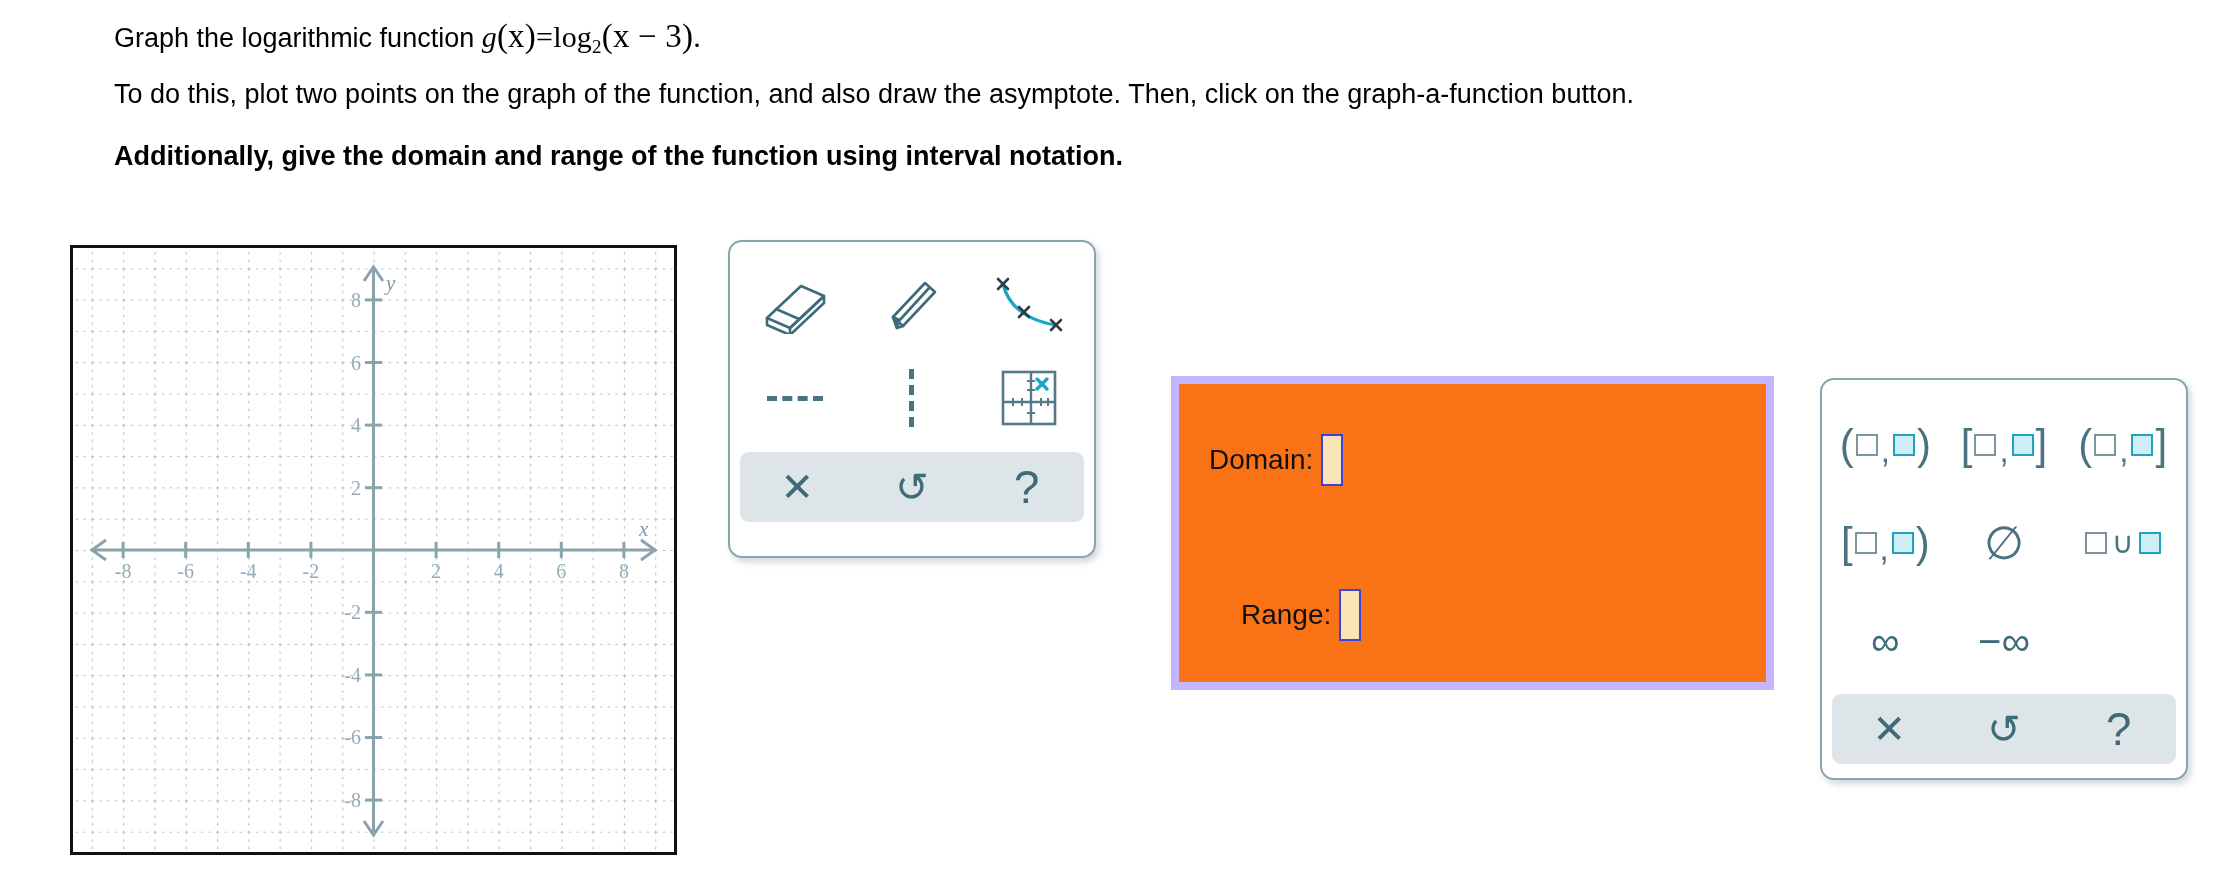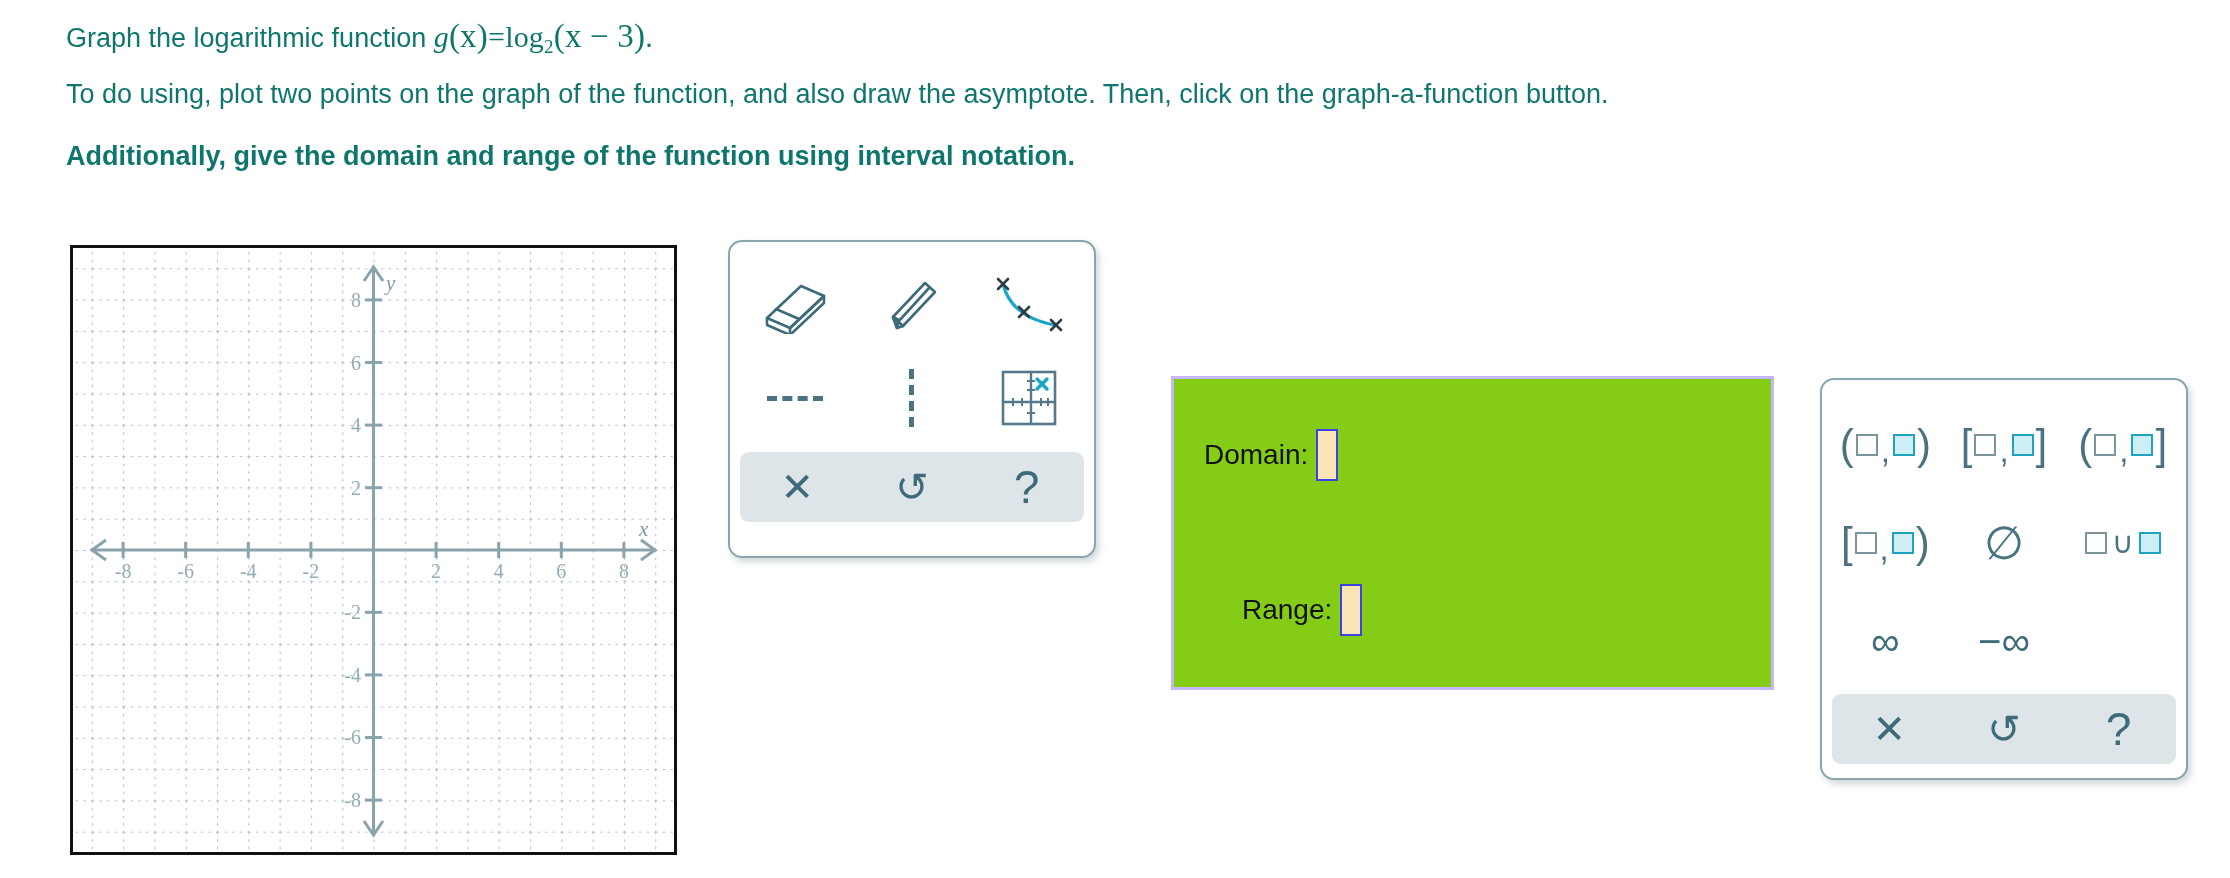--- a/index.html
+++ b/index.html
@@ -13,22 +13,23 @@
     font-family: "Liberation Sans", sans-serif;
     color: #000000;
     position: relative;
   }
 
   
   .prompt { position: absolute; left: 66px; width: 2100px; }
   .prompt-line {
     font-size: 27px;
     line-height: 1.25;
-    color: #0f766e;
+    color: #000000;
     white-space: nowrap;
+    margin-left: 48px;
   }
   #line1 { top: 16px; }
   #line2 { top: 78px; }
   #line3 { top: 140px; font-weight: bold; }
 
   .mathexpr {
     font-family: "Liberation Serif", serif;
     font-size: 30px;
     font-style: italic;
     letter-spacing: .2px;
@@ -98,30 +99,30 @@
   }
   #draw-toolbar .tool-rows { padding: 18px 6px 0 6px; }
   #draw-toolbar .tool-row { height: 92px; }
   #draw-toolbar .tool-btn { width: 110px; height: 84px; }
 
   
   #answer-box {
     position: absolute;
     left: 1171px; top: 376px;
     width: 603px; height: 314px;
-    border: 3px solid #c4b5fd;
-    background: #84cc16;
+    border: 8px solid #c4b5fd;
+    background: #f97316;
   }
   .ansrow {
     position: absolute;
     display: flex; align-items: center;
     font-size: 28px; color: #111;
   }
   #row-domain { left: 30px; top: 50px; }
-  #row-range  { left: 68px; top: 205px; }
+  #row-range  { left: 62px; top: 205px; }
   .ans-label { margin-right: 8px; white-space: nowrap; }
   .ans-input {
     width: 22px; height: 52px;
     background: #fae3b4;
     border: 2px solid #3b44e0;
     cursor: text;
   }
 
   
   #interval-palette {
@@ -174,21 +175,21 @@
     border-left: 5px dashed #4a7280;
   }
 </style>
 </head>
 <body>
 
 <div class="prompt prompt-line" id="line1">
   <span>Graph the logarithmic function </span><span class="mathexpr"><span>g</span><span class="paren">(x)</span><span class="upr">=</span><span class="upr">log</span><sub>2</sub><span class="paren">(x − 3)</span><span class="upr">.</span></span>
 </div>
 
-<div class="prompt prompt-line" id="line2">To do using, plot two points on the graph of the function, and also draw the asymptote. Then, click on the graph-a-function button.</div>
+<div class="prompt prompt-line" id="line2">To do this, plot two points on the graph of the function, and also draw the asymptote. Then, click on the graph-a-function button.</div>
 <div class="prompt prompt-line" id="line3">Additionally, give the domain and range of the function using interval notation.</div>
 
 <div id="graph-panel">
   <svg id="graph-svg" viewBox="0 0 601 604" preserveAspectRatio="none">
     <defs>
       <pattern id="dotgrid" width="31.3" height="31.3" patternUnits="userSpaceOnUse" patternTransform="translate(300.5,302)">
         <line x1="0" y1="0" x2="31.3" y2="0" stroke="#aebfc9" stroke-width="2.2" stroke-dasharray="2.4 5.2"></line>
         <line x1="0" y1="0" x2="0" y2="31.3" stroke="#aebfc9" stroke-width="2.2" stroke-dasharray="2.4 5.2"></line>
       </pattern>
     </defs>

